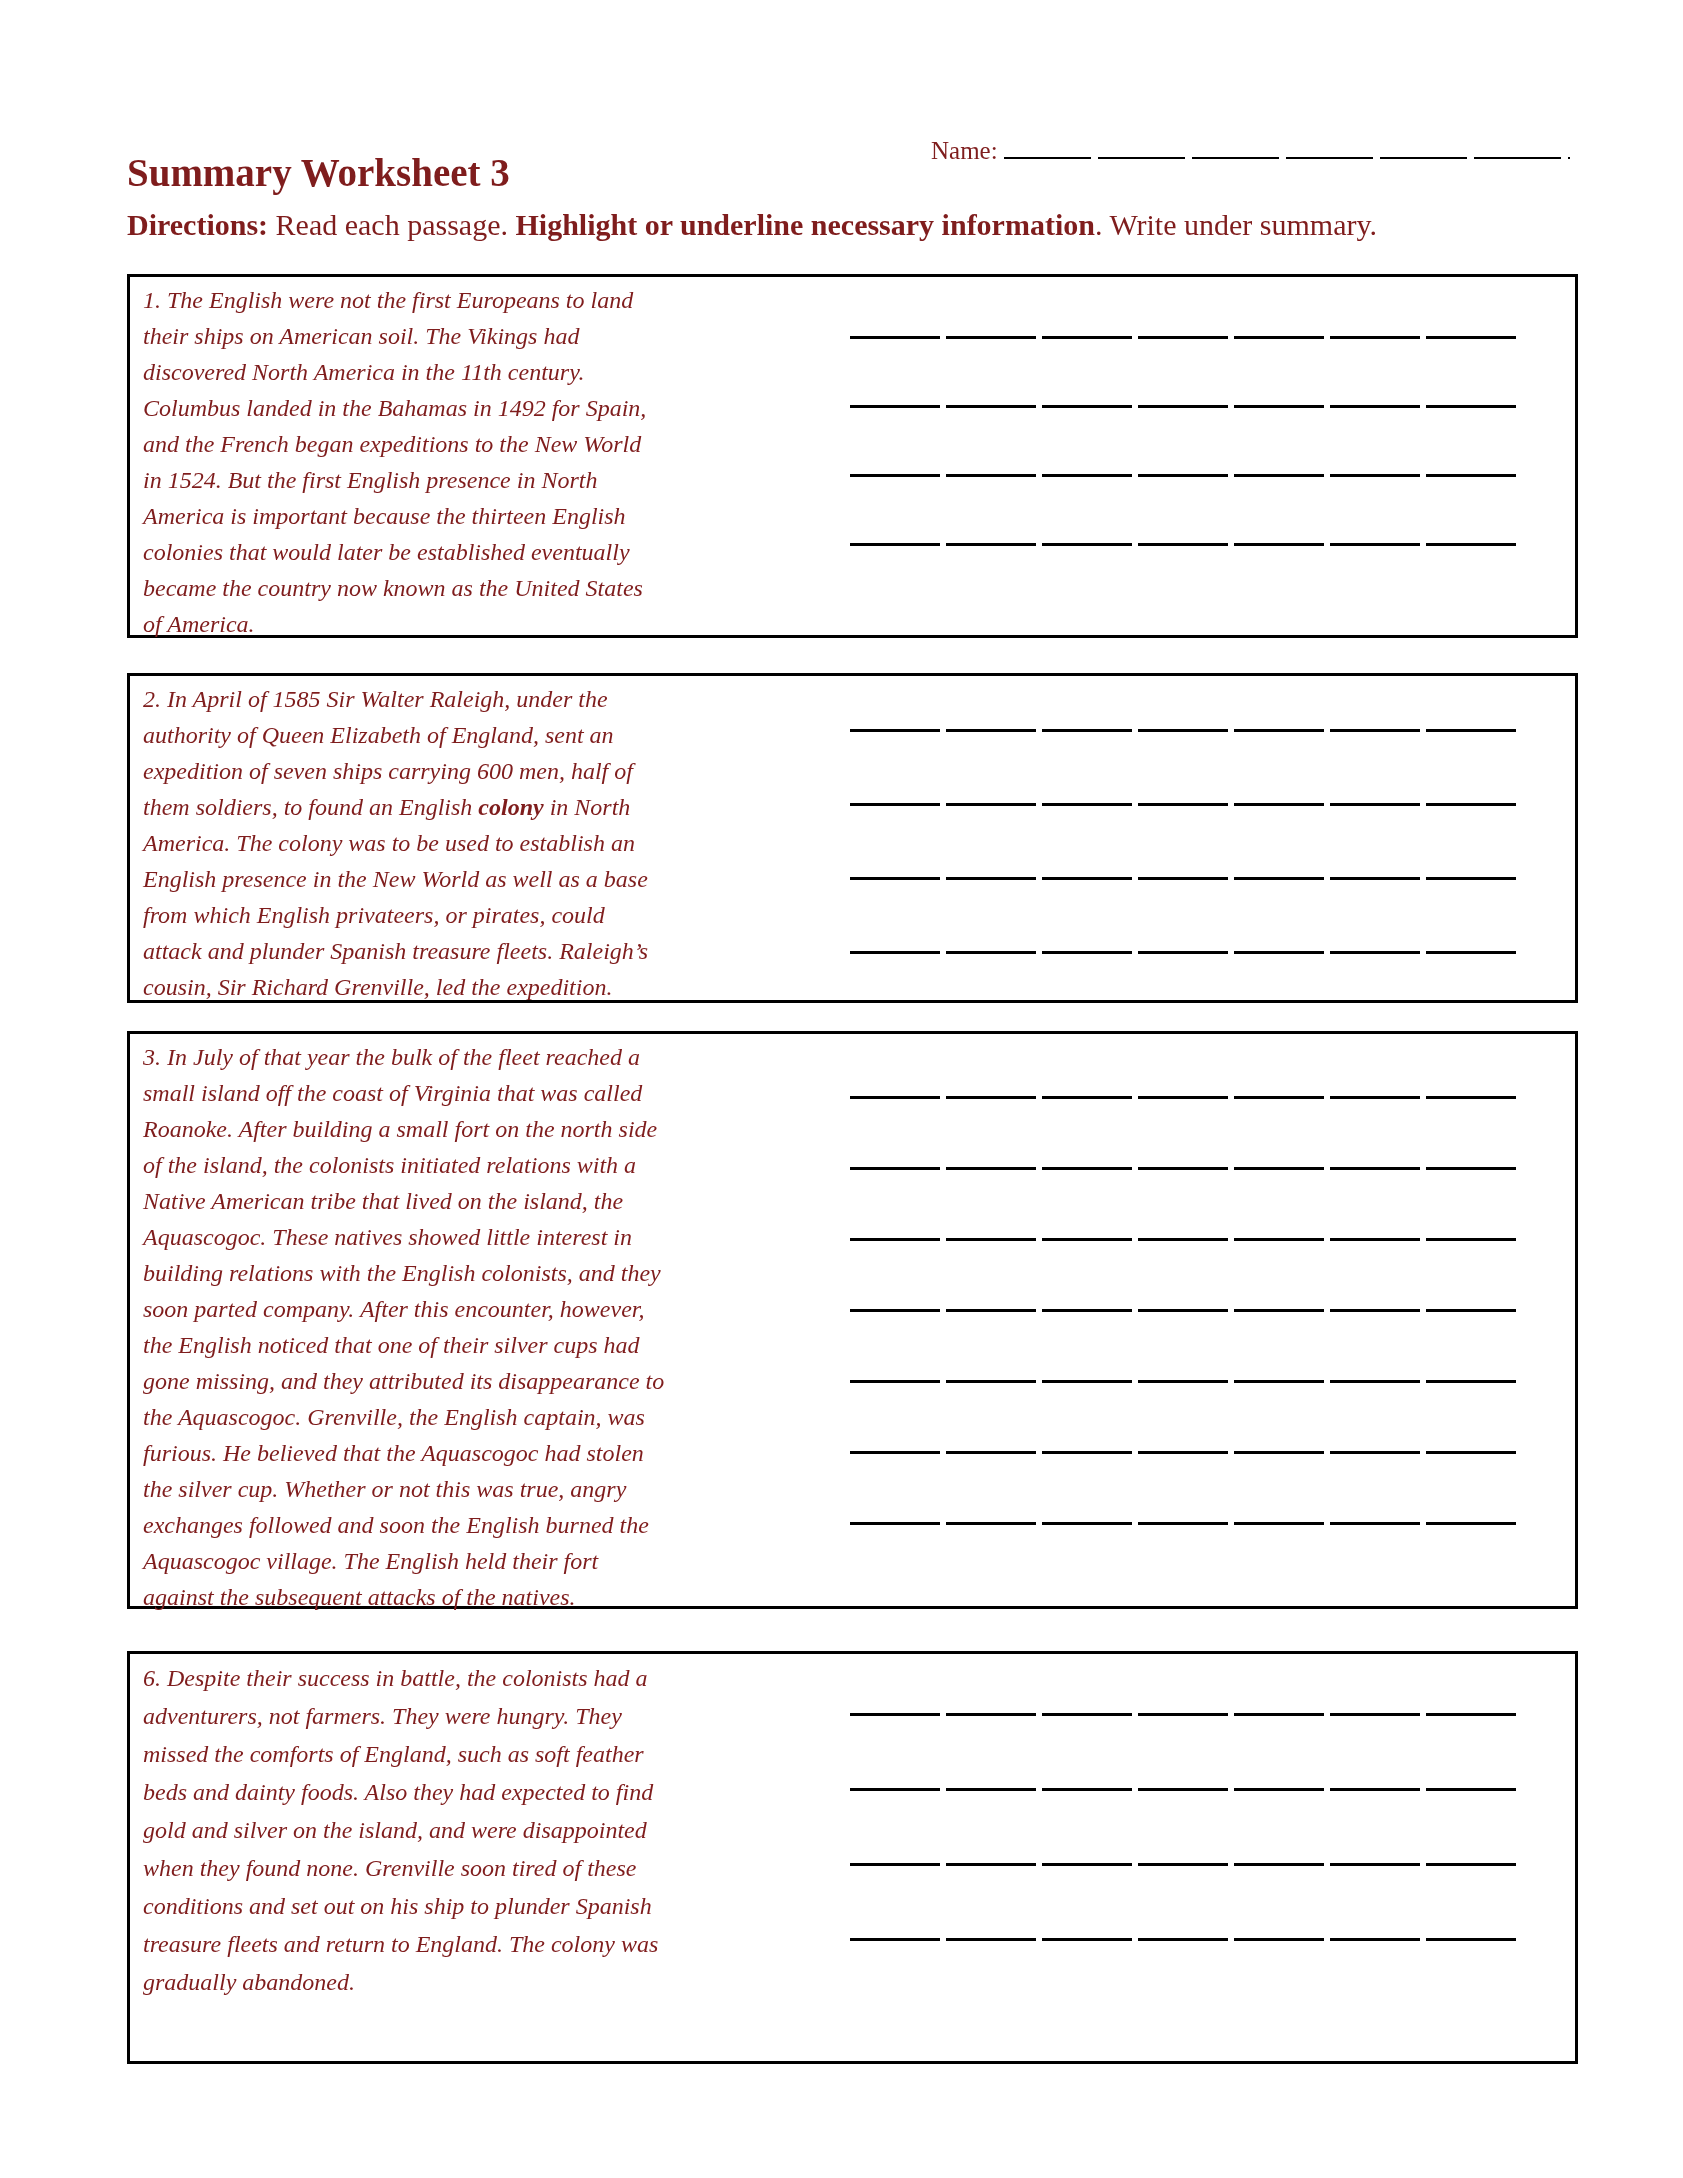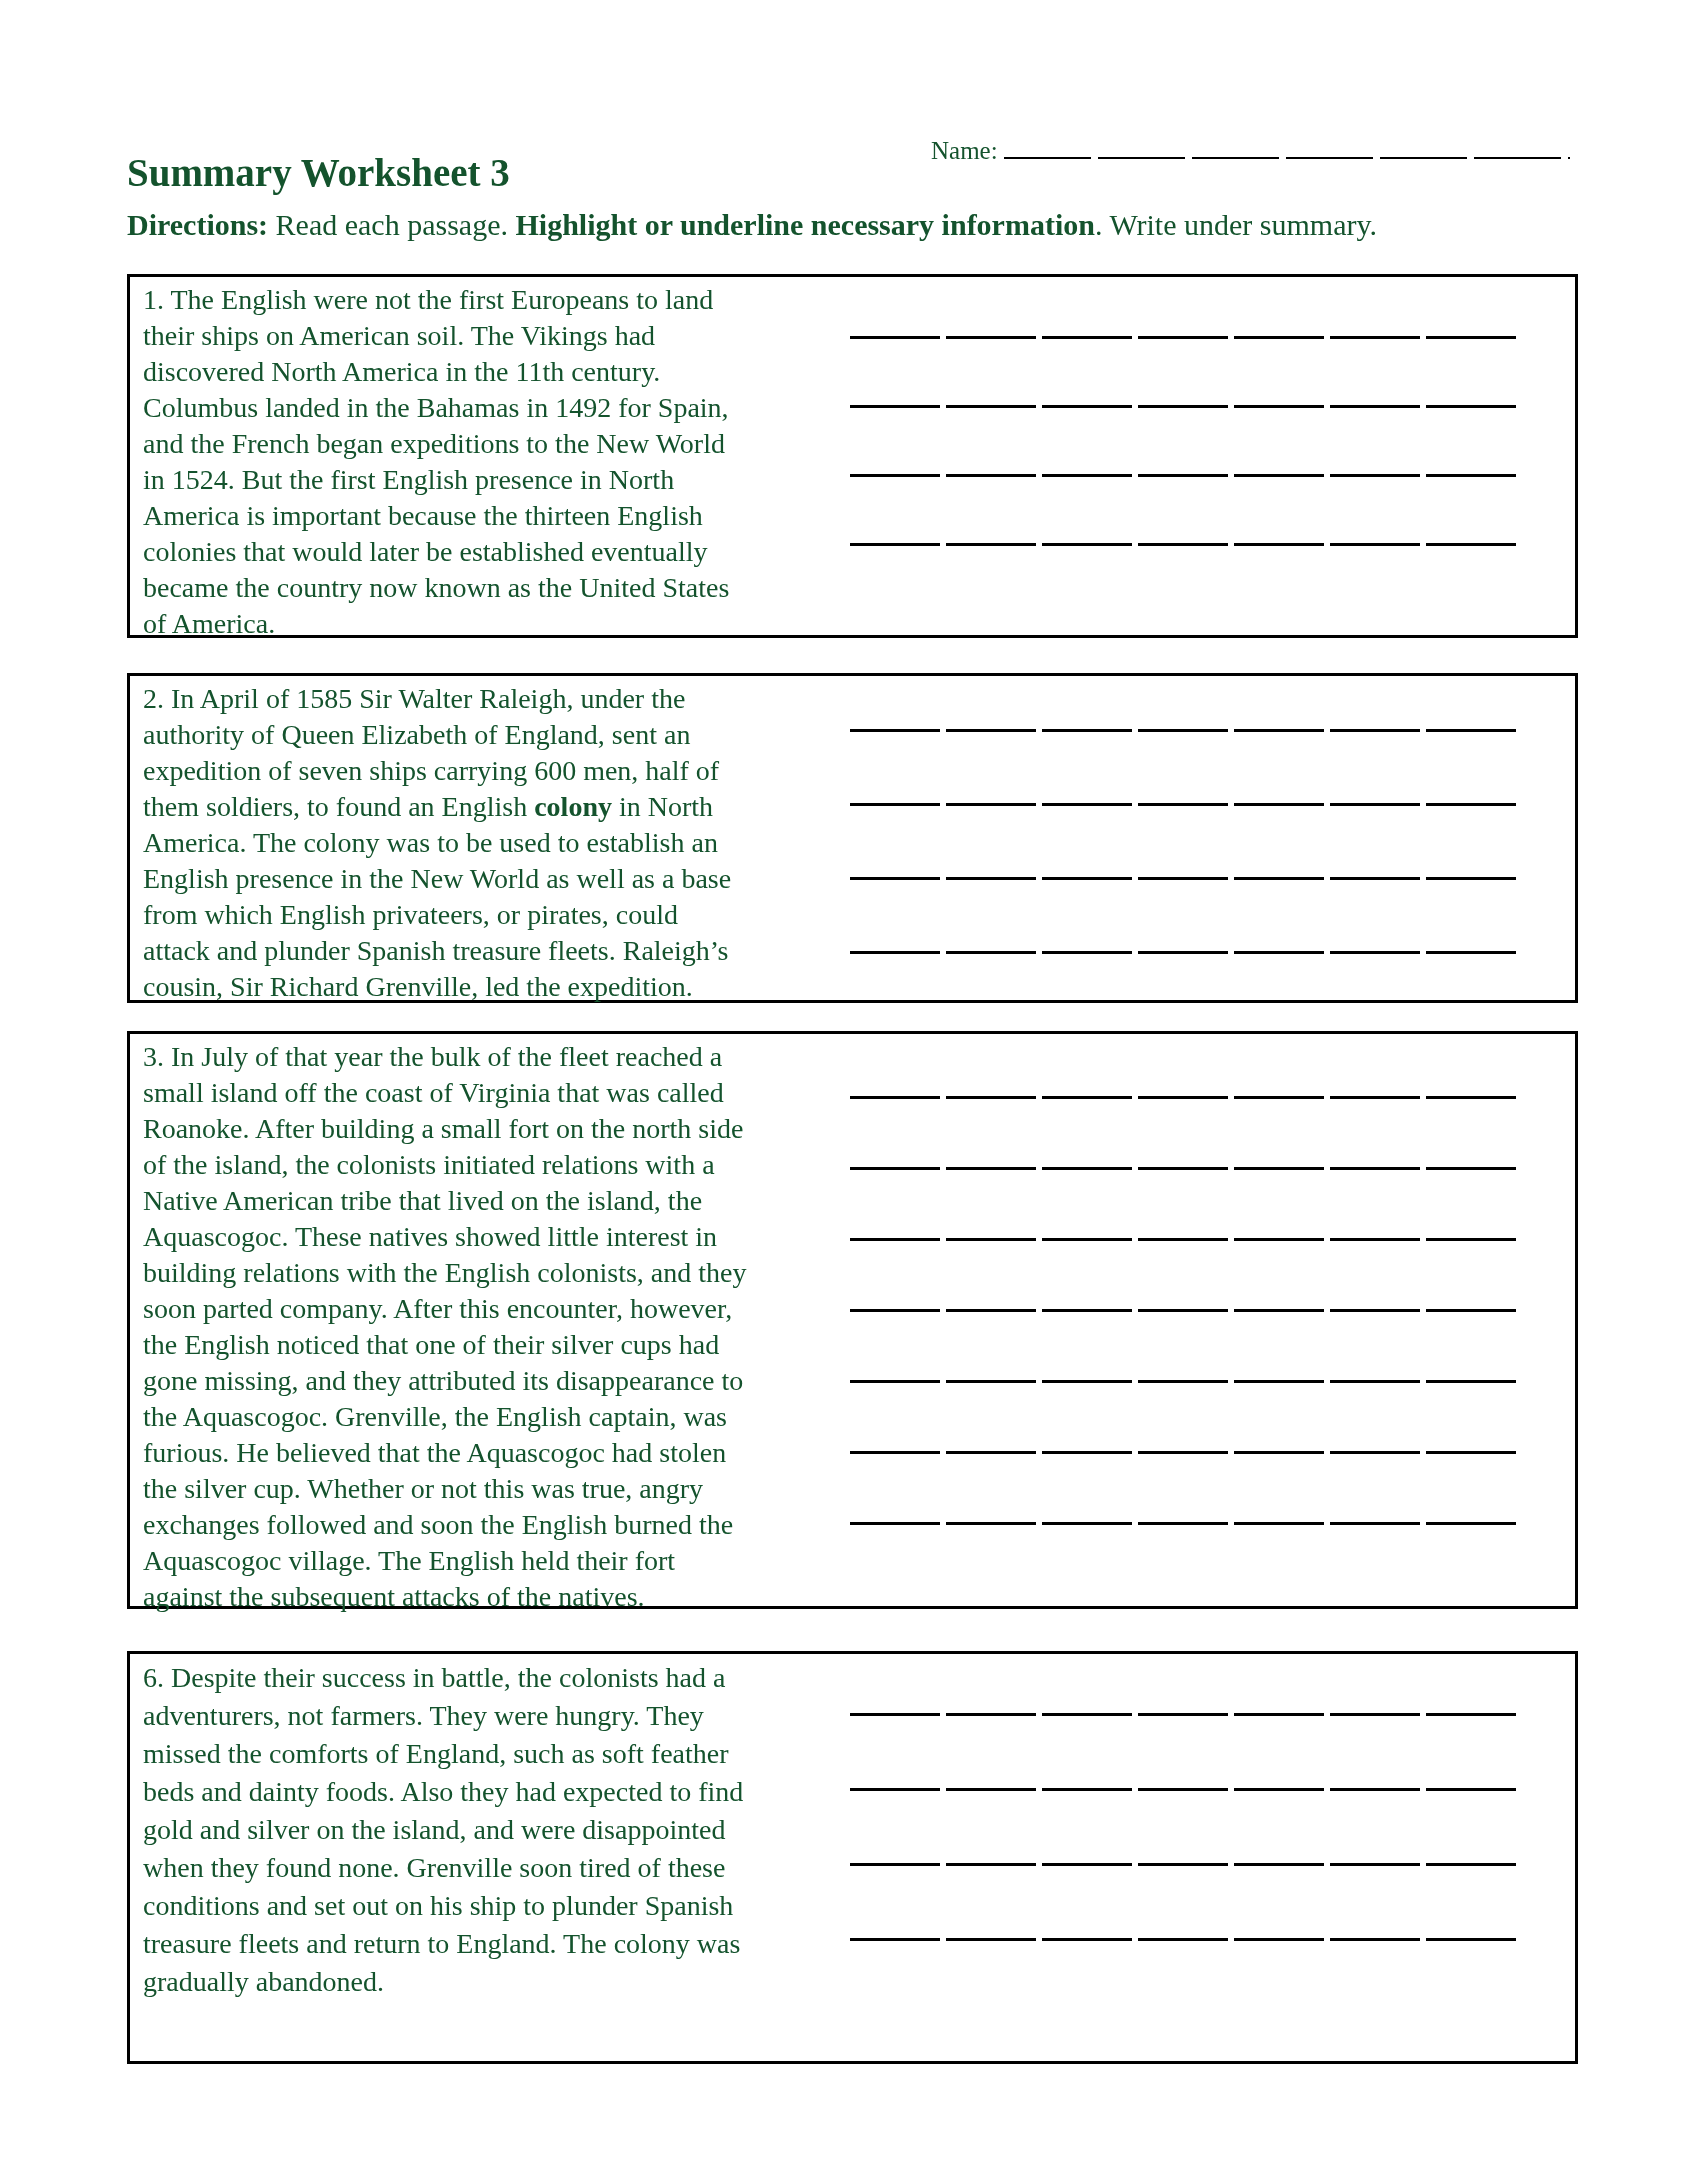--- a/index.html
+++ b/index.html
@@ -1,21 +1,21 @@
 <!DOCTYPE html>
 <html><head>
 <meta charset="utf-8">
 <style>
   html,body{margin:0;padding:0;background:#ffffff;}
   .page{
     position:relative;
     width:1453px;height:2178px;
     background:#ffffff;
     font-family:"Liberation Serif","DejaVu Serif",serif;
-    color:#14532d;
+    color:#7f1d1d;
   }
   .name-row{
     position:absolute;left:931px;top:135px;
     font-size:25px;white-space:nowrap;
   }
   .name-line{
     display:inline-block;width:566px;height:24px;
     background:repeating-linear-gradient(90deg,#000 0 87px,rgba(0,0,0,0) 87px 94px);
     background-size:100% 2px;background-position:left bottom;background-repeat:no-repeat;
     vertical-align:baseline;
@@ -37,21 +37,22 @@
     background:#fff;
   }
   .box1{top:274px;height:364px;}
   .box2{top:673px;height:330px;}
   .box3{top:1031px;height:578px;}
   .box4{top:1651px;height:413px;}
   .passage-text{
     width:720px;flex:0 0 720px;
     padding:5px 0 7px 13px;
     box-sizing:border-box;
-    font-size:28px;
+    font-size:24px;
+    font-style:italic;
   }
   .pline{
     line-height:36px;height:36px;
     white-space:nowrap;
   }
   .box4 .pline{line-height:38px;height:38px;}
   .summary-lines{
     flex:1 1 auto;
     display:flex;flex-direction:column;
     padding-right:56px;

